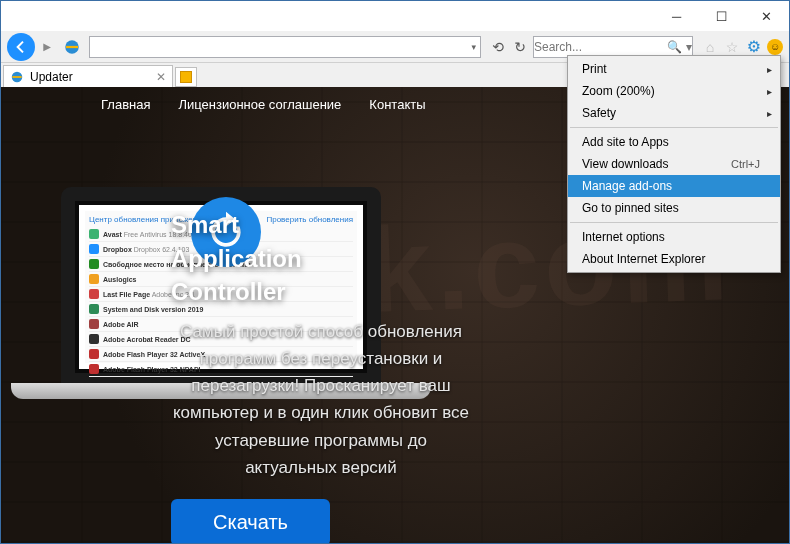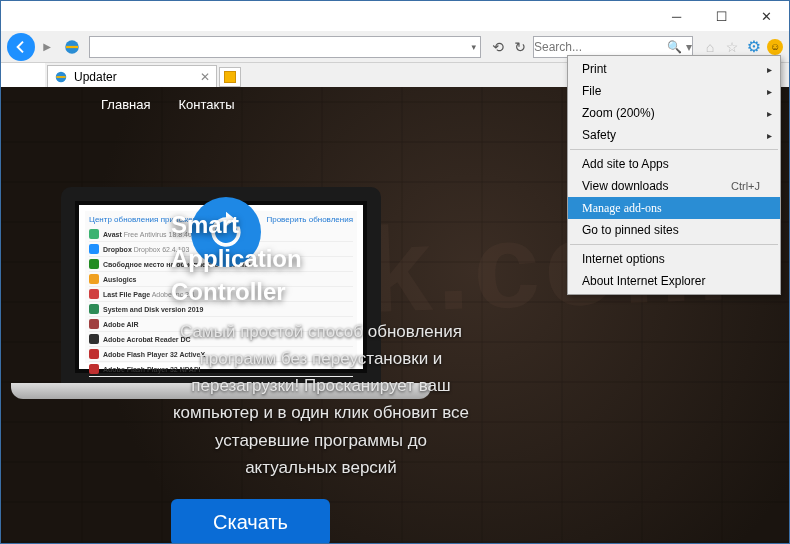--- a/index.html
+++ b/index.html
@@ -16,21 +16,21 @@
 .ie-icon { width: 18px; height: 18px; margin-left: 4px; }
 .addr { flex: 1; height: 22px; border: 1px solid #abadb3; background: #fff; margin: 0 4px; display: flex; align-items: center; padding: 0 4px; font-size: 12px; }
 .addr .dd { margin-left: auto; color: #666; font-size: 9px; }
 .tb-icon { width: 18px; height: 18px; display: flex; align-items: center; justify-content: center; color: #555; font-size: 14px; }
 .search { width: 160px; height: 22px; border: 1px solid #abadb3; background: #fff; padding: 0 0; font-size: 12px; color: #777; display: flex; align-items: center; }
 .search .mag { margin-left: auto; color: #666; font-size: 12px; }
 .right-icons { display: flex; align-items: center; gap: 4px; margin-left: 4px; }
 .gear { color: #2a8dd4; font-size: 16px; }
 .smiley { width: 16px; height: 16px; border-radius: 50%; background: #f7b500; font-size: 10px; display:flex;align-items:center;justify-content:center;color:#5a3e00;}
 
-.tabbar { height: 24px; background: #f0f0f0; display: flex; align-items: flex-end; padding-left: 2px; margin-left: 44px; }
+.tabbar { height: 24px; background: #f0f0f0; display: flex; align-items: flex-end; padding-left: 2px; }
 .tab { height: 22px; min-width: 170px; background: #fff; border: 1px solid #bfbfbf; border-bottom: none; display: flex; align-items: center; padding: 0 6px; font-size: 12px; gap: 6px; }
 .tab .fav { width: 14px; height: 14px; }
 .tab .ttl { flex: 1; white-space: nowrap; overflow: hidden; text-overflow: ellipsis; }
 .tab .x { color: #888; font-size: 12px; }
 .newtab { width: 22px; height: 20px; border: 1px solid #bfbfbf; background: #fff; margin-left: 2px; display:flex;align-items:center;justify-content:center; }
 .newtab-inner { width:12px;height:12px;background:#f7b500;border:1px solid #d09000; }
 
 .content { position: absolute; top: 86px; left: 0; right: 0; bottom: 0; background: #1a1612; overflow: hidden; }
 
 
@@ -58,21 +58,21 @@
 .dl-btn { margin-top:18px; background:#0a6cd6; color:#fff; font-size:20px; padding:12px 42px; display:inline-block; border-radius:6px; }
 
 .refresh-badge{position:absolute;left:190px;top:110px;width:70px;height:70px;border-radius:50%;background:#1e88e5;display:flex;align-items:center;justify-content:center;}
 .refresh-badge svg{width:44px;height:44px;}
 
 
 .menu { position: absolute; top: 54px; right: 8px; width: 214px; background: #f0f0f0; border: 1px solid #a0a0a0; box-shadow: 2px 3px 6px rgba(0,0,0,.3); font-size: 12px; padding: 2px 0; z-index: 50; }
 .menu .item { height: 22px; display: flex; align-items: center; padding: 0 20px 0 14px; position: relative; white-space:nowrap;}
 .menu .item.sub::after { content: "▸"; position: absolute; right: 8px; font-size: 10px; color: #333; }
 .menu .sep { height: 1px; background: #c8c8c8; margin: 3px 2px; }
-.menu .item.sel { background: #2a8dd4; color: #fff; font-family: Liberation Serif, serif; }
+.menu .item.sel { background: #2a8dd4; color: #fff; }
 .menu .item .sc { margin-left: auto; color: #555; font-size: 11px; }
 </style>
 </head>
 <body>
 
 <div class="window">
 
   <div class="titlebar">
     <div class="win-btn">─</div>
     <div class="win-btn">☐</div>
@@ -125,20 +125,21 @@
         <div class="newtab-inner"></div>
       </div>
   </div>
 
   <div class="content">
     <div class="bg"></div>
     <div class="watermark">pcrisk.com</div>
 
     <div class="nav">
       <span>Главная</span>
+      <span>Лицензионное соглашение</span>
       <span>Контакты</span>
     </div>
 
     <div class="laptop">
       <div class="screen">
         <div class="screen-inner">
           <div class="app-win">
             <div class="hdr">
               <span>Центр обновления приложений</span>
               <span style="color:#247bd4">Проверить обновления</span>
@@ -203,21 +204,20 @@
         <span class="sm">Application</span><br>
         <span class="sm">Controller</span>
       </h1>
       <p>Самый простой способ обновления программ без переустановки и перезагрузки! Просканирует ваш компьютер и в один клик обновит все устаревшие программы до актуальных версий</p>
       <div class="dl-btn">Скачать</div>
     </div>
   </div>
 
   <div class="menu" id="tools-menu">
       <div class="item sub">Print</div>
-      <div class="item sub">File</div>
       <div class="item sub">Zoom (200%)</div>
       <div class="item sub">Safety</div>
       <div class="sep"></div>
       <div class="item">Add site to Apps</div>
       <div class="item">View downloads<span class="sc">Ctrl+J</span></div>
       <div class="item sel">Manage add-ons</div>
       <div class="item">Go to pinned sites</div>
       <div class="sep"></div>
       <div class="item">Internet options</div>
       <div class="item">About Internet Explorer</div>

